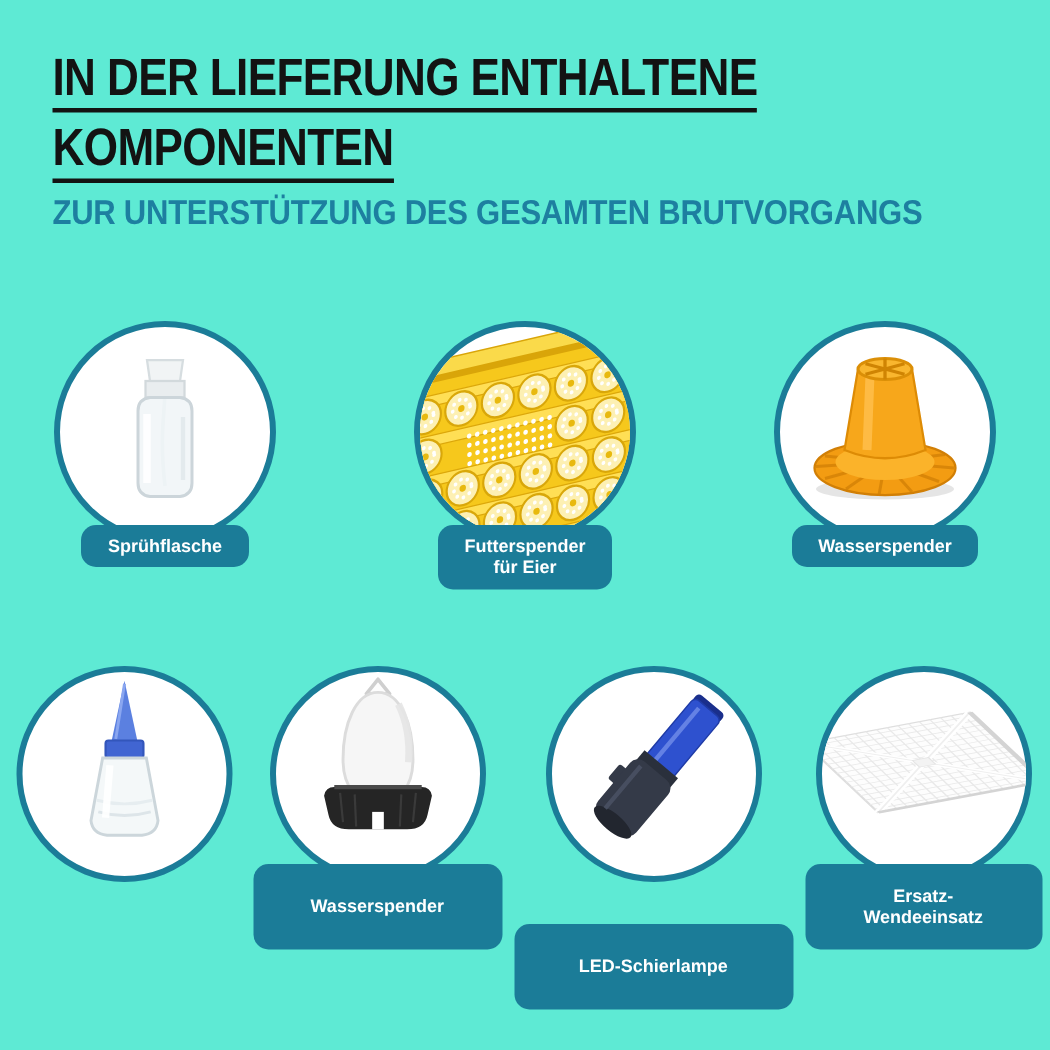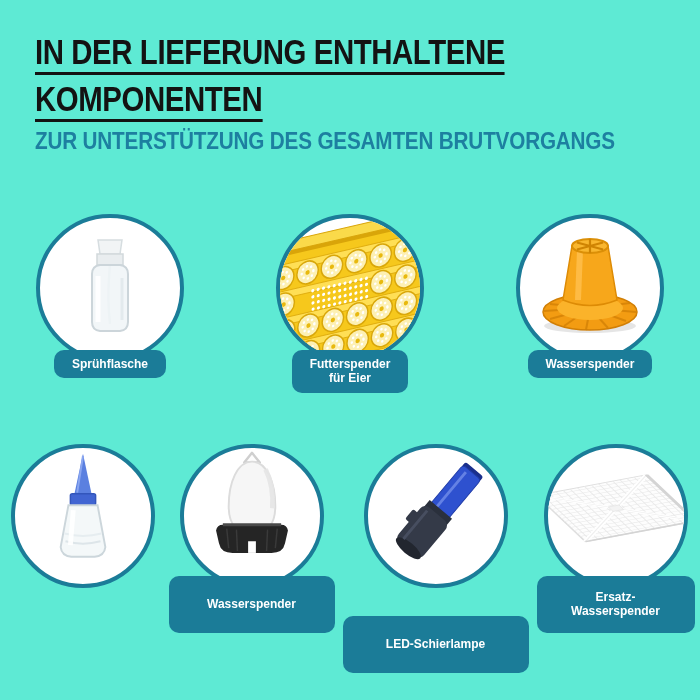--- a/index.html
+++ b/index.html
@@ -227,17 +227,17 @@
             <path stroke="#e9e9e9" stroke-width="1.2" fill="none" d="M-56,-62V62M-48,-62V62M-40,-62V62M-32,-62V62M-24,-62V62M-16,-62V62M-8,-62V62M0,-62V62M8,-62V62M16,-62V62M24,-62V62M32,-62V62M40,-62V62M48,-62V62M56,-62V62"></path>
             <path stroke="#e9e9e9" stroke-width="1.2" fill="none" d="M-62,-56H62M-62,-48H62M-62,-40H62M-62,-32H62M-62,-24H62M-62,-16H62M-62,-8H62M-62,0H62M-62,8H62M-62,16H62M-62,24H62M-62,32H62M-62,40H62M-62,48H62M-62,56H62"></path>
             <path d="M-62,-62 L62,62 M62,-62 L-62,62" stroke="#ffffff" stroke-width="6"></path>
             <path d="M-62,-62 L62,62 M62,-62 L-62,62" stroke="#efefef" stroke-width="1.5"></path>
             <rect x="-6" y="-6" width="12" height="12" fill="#f3f3f3" stroke="#e4e4e4" stroke-width="1"></rect>
             <path d="M-62,62 L62,62 L62,-62" fill="none" stroke="#d4d4d4" stroke-width="4"></path>
           </g>
         </svg>
       </div>
       <div class="pill">Ersatz-
-Wasserspender</div>
+Wendeeinsatz</div>
     </div>
   </div>
 
 </div>
 
 </body></html>

